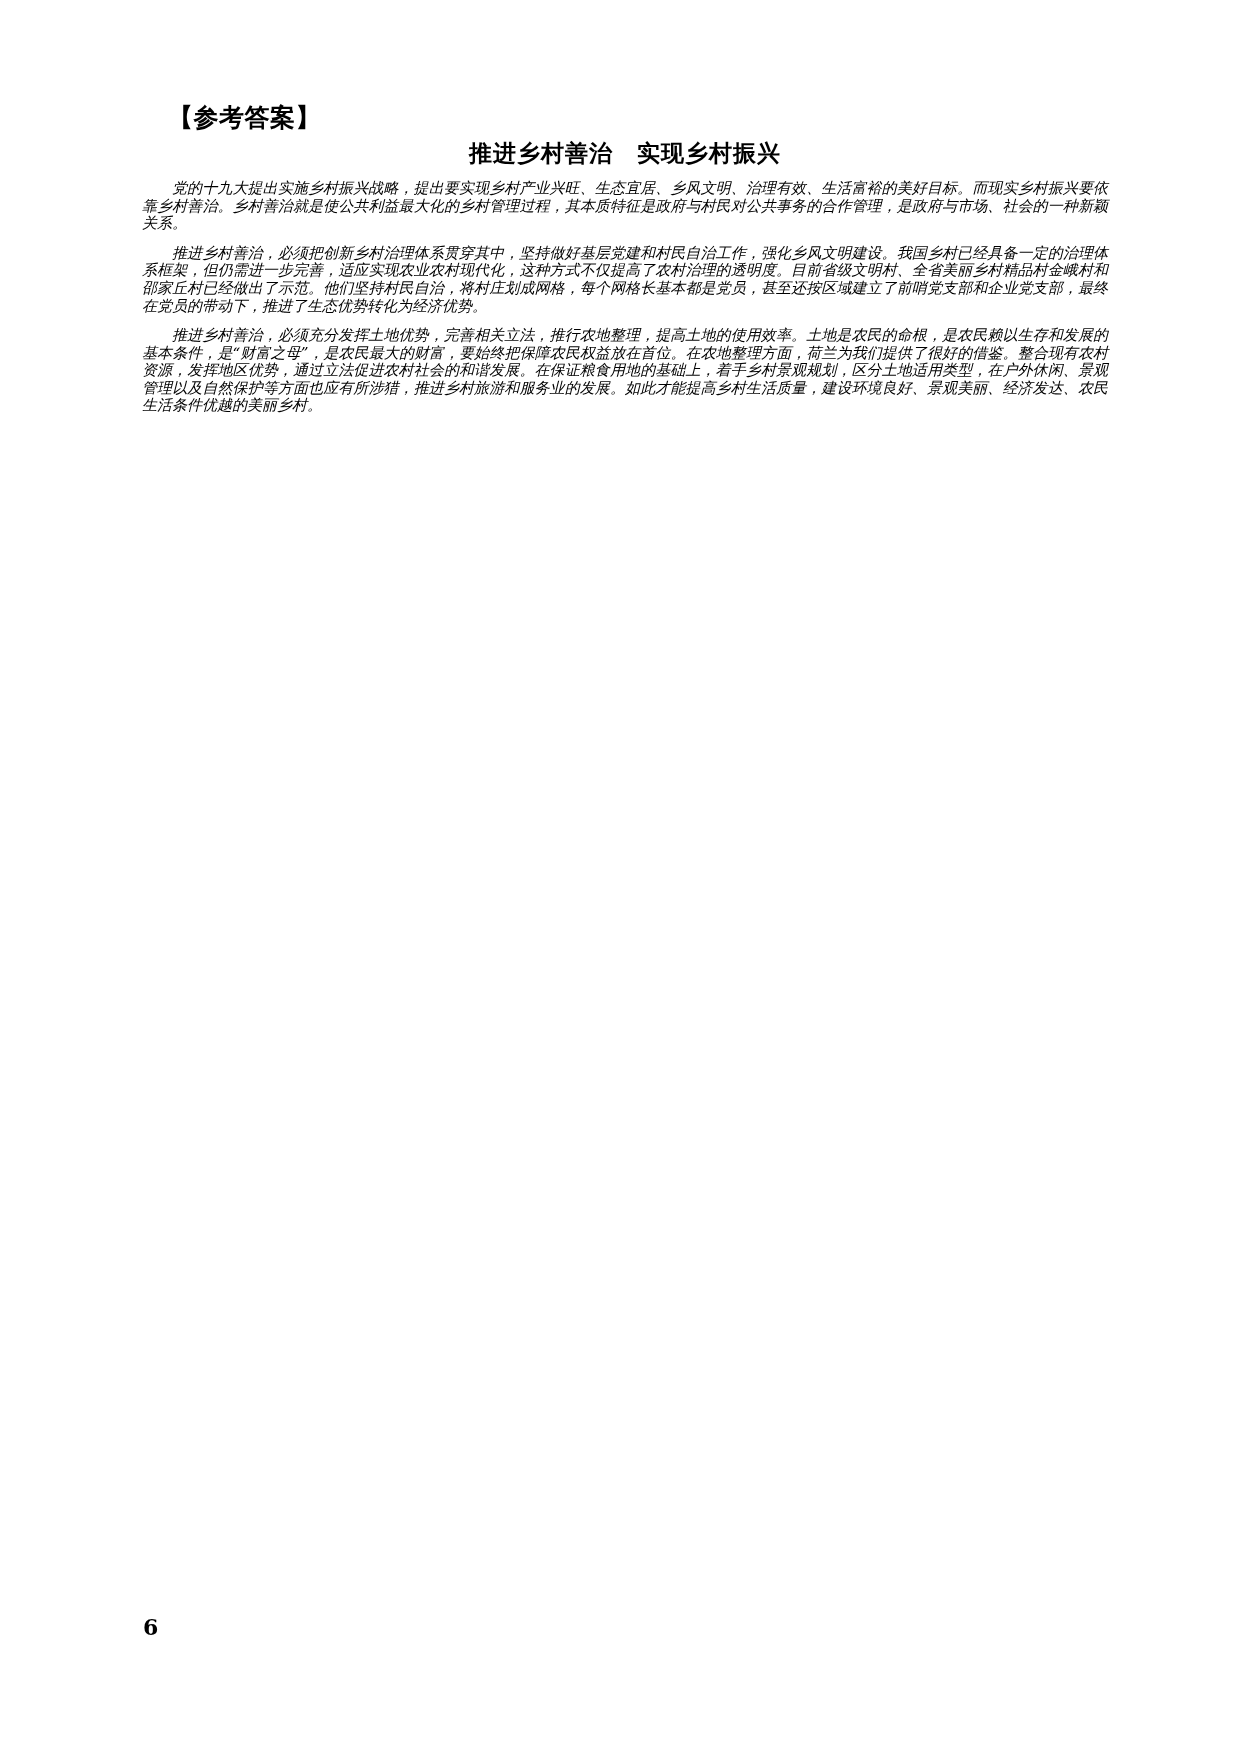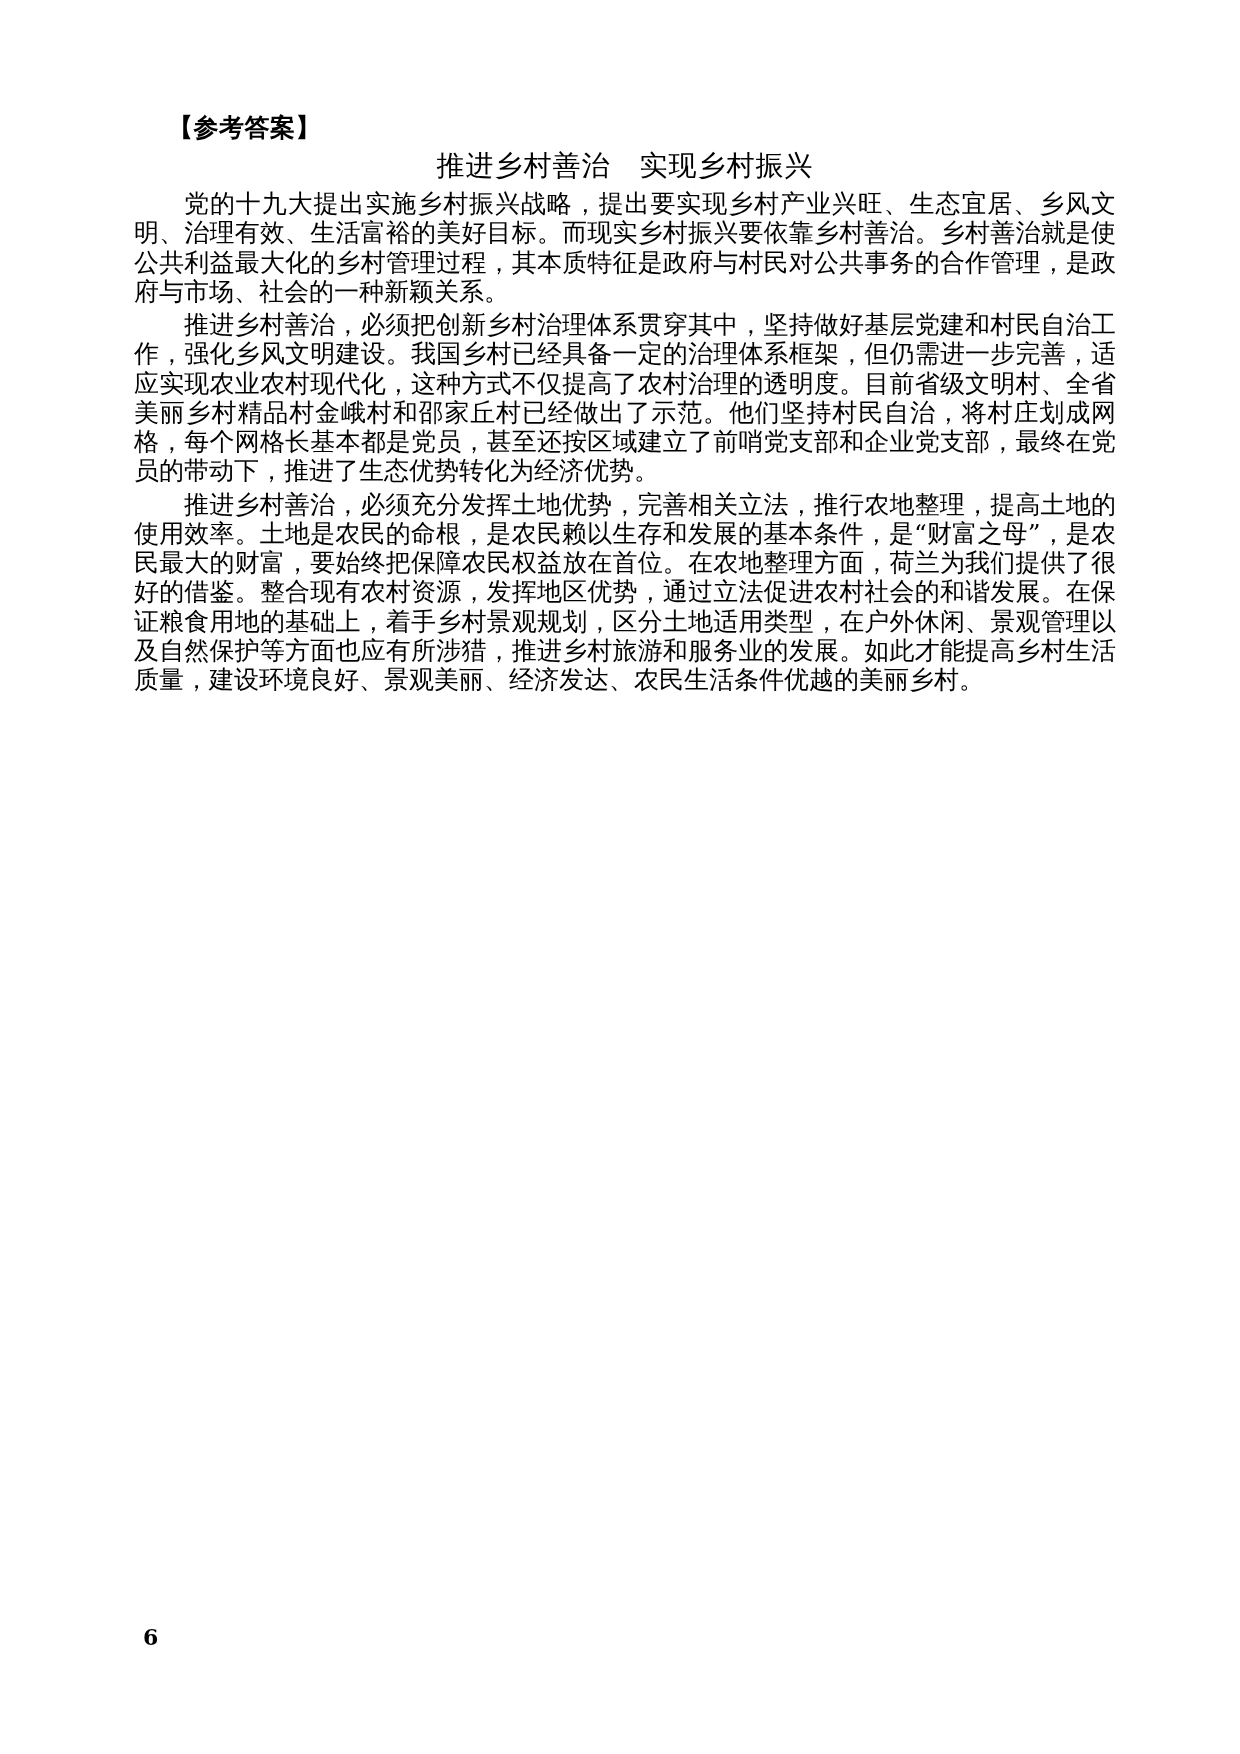--- a/index.html
+++ b/index.html
@@ -12,21 +12,21 @@
     height: 1754px;
     position: relative;
     font-family: "DejaVu Serif", "Liberation Serif", serif;
     color: #000000;
     overflow: hidden;
   }
 
   .page {
     position: absolute;
     left: 0;
-    top: 12px;
+    top: 2px;
     width: 1240px;
     height: 1289px;
     box-sizing: border-box;
   }
 
   .content {
     position: absolute;
     left: 130px;
     top: 100px;
     width: 990px;
@@ -34,37 +34,38 @@
 
   .answer-heading {
     font-size: 25px;
     font-weight: bold;
     letter-spacing: 0.5px;
     line-height: 1.25;
     margin: 0 0 4px 38px;
   }
 
   .doc-title {
-    font-size: 28px;
-    font-weight: normal;
+    font-size: 23px;
+    font-weight: bold;
     text-align: center;
     line-height: 1.35;
     margin: 0 0 2px 0;
     letter-spacing: 1px;
   }
 
   .body-par {
-    font-size: 25px;
+    font-size: 15px;
     line-height: 1.17;
     text-align: justify;
     text-justify: inter-ideograph;
     text-indent: 2em;
-    margin: 4px;
+    margin: 12px;
     letter-spacing: 0;
     word-break: break-all;
+    font-style: italic;
   }
 
   .page-number {
     position: absolute;
     left: 143px;
     top: 1612px;
     font-size: 22px;
     font-weight: bold;
     font-family: "DejaVu Serif", "Liberation Serif", serif;
   }

